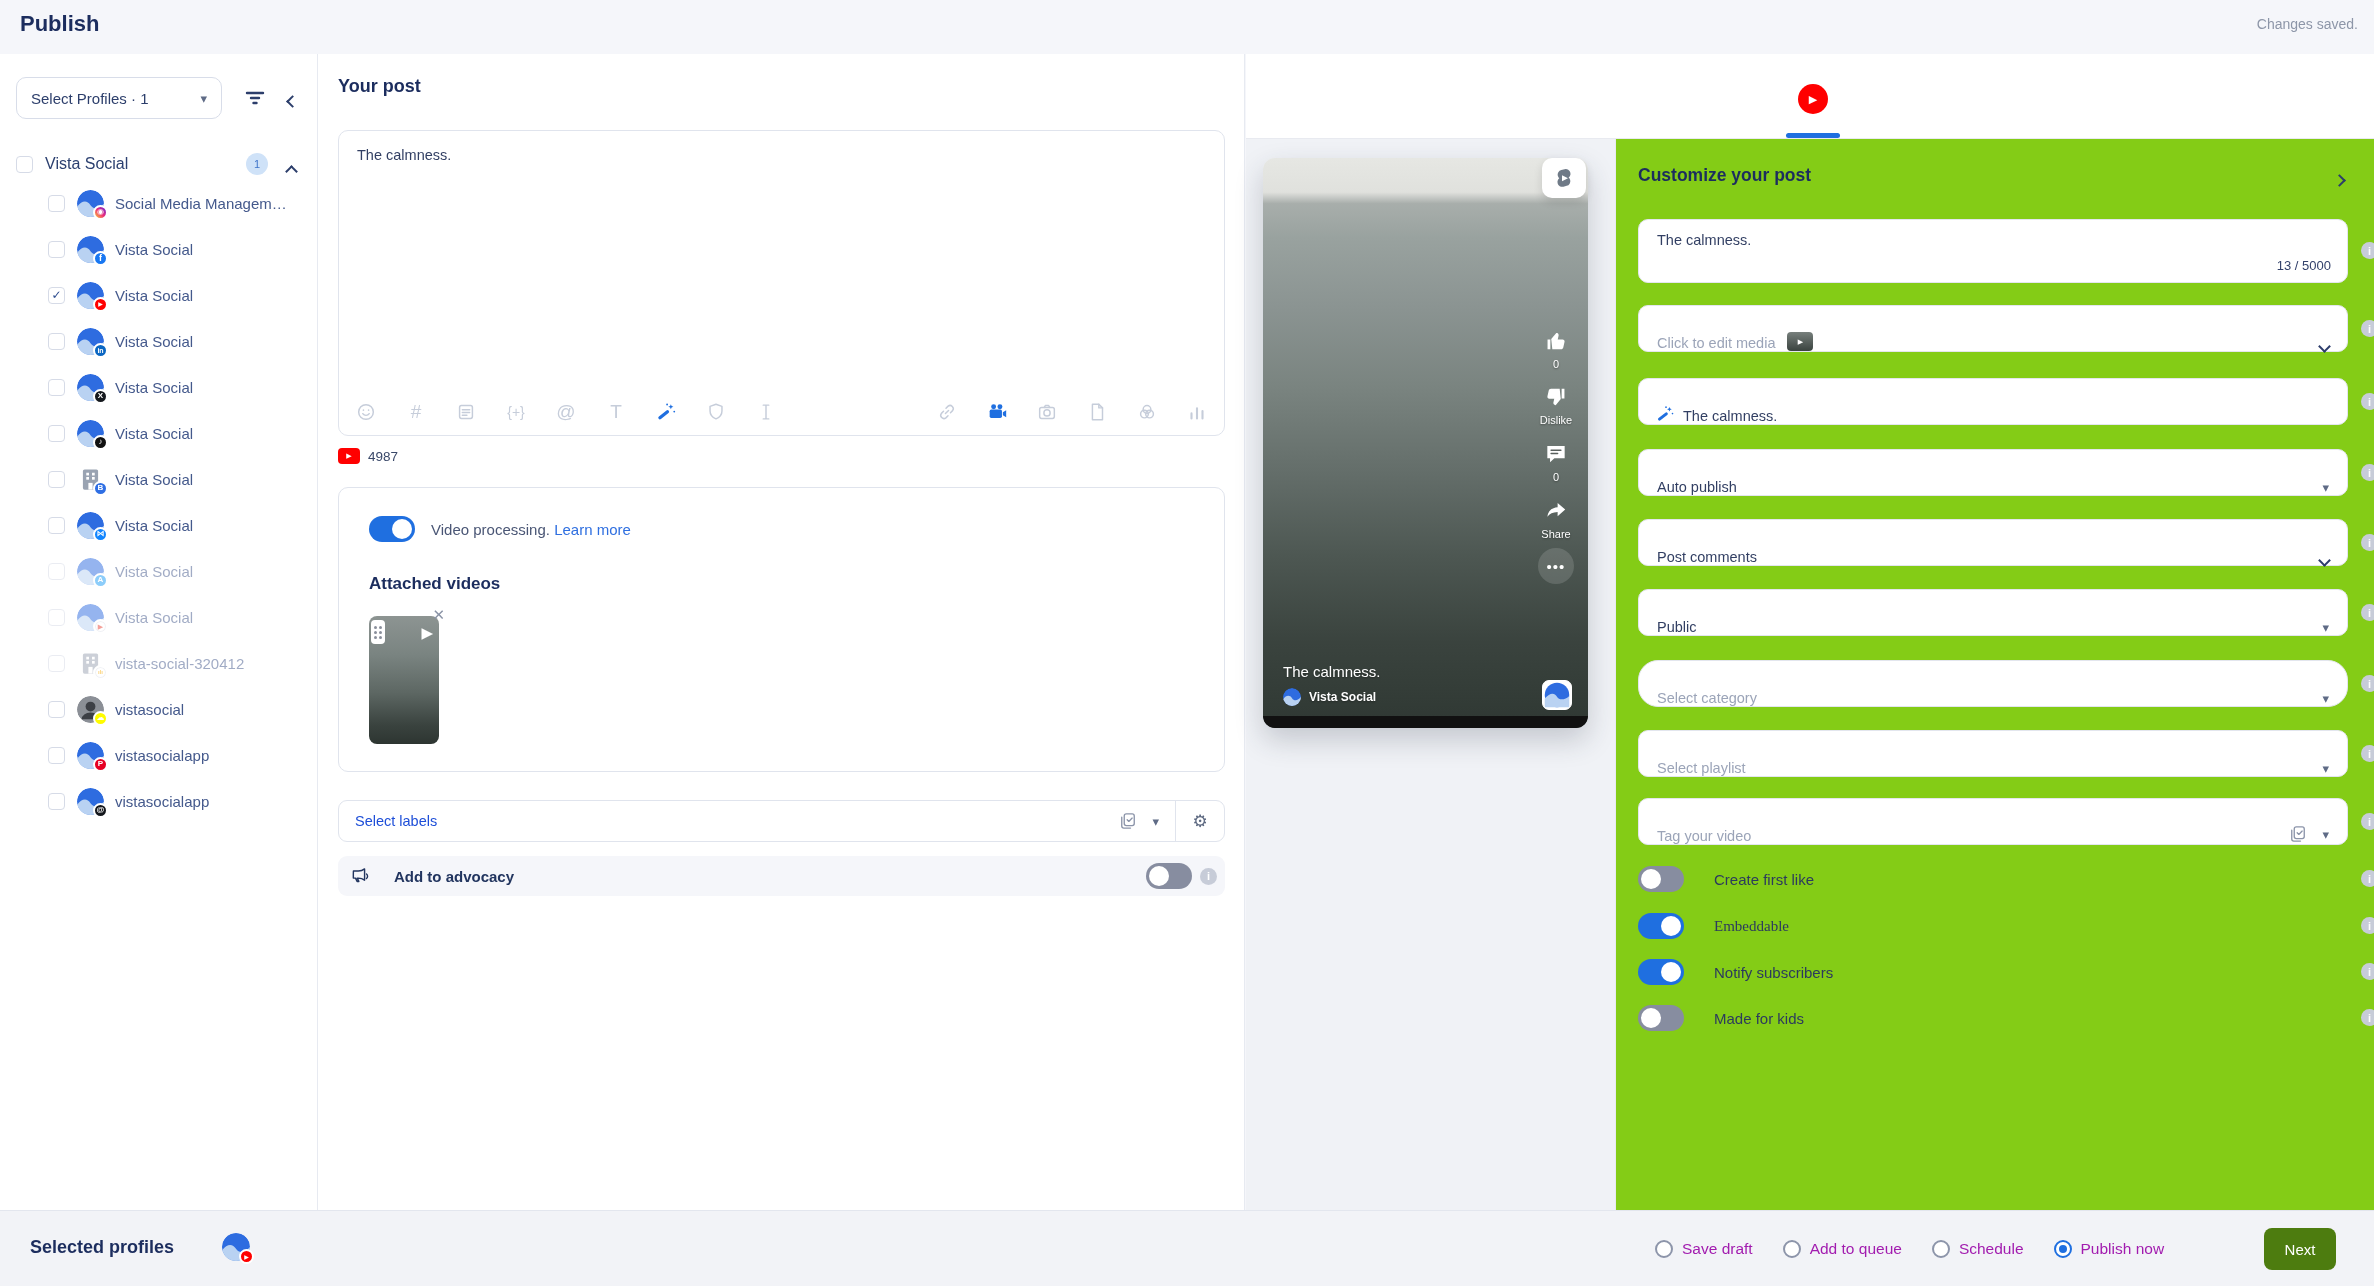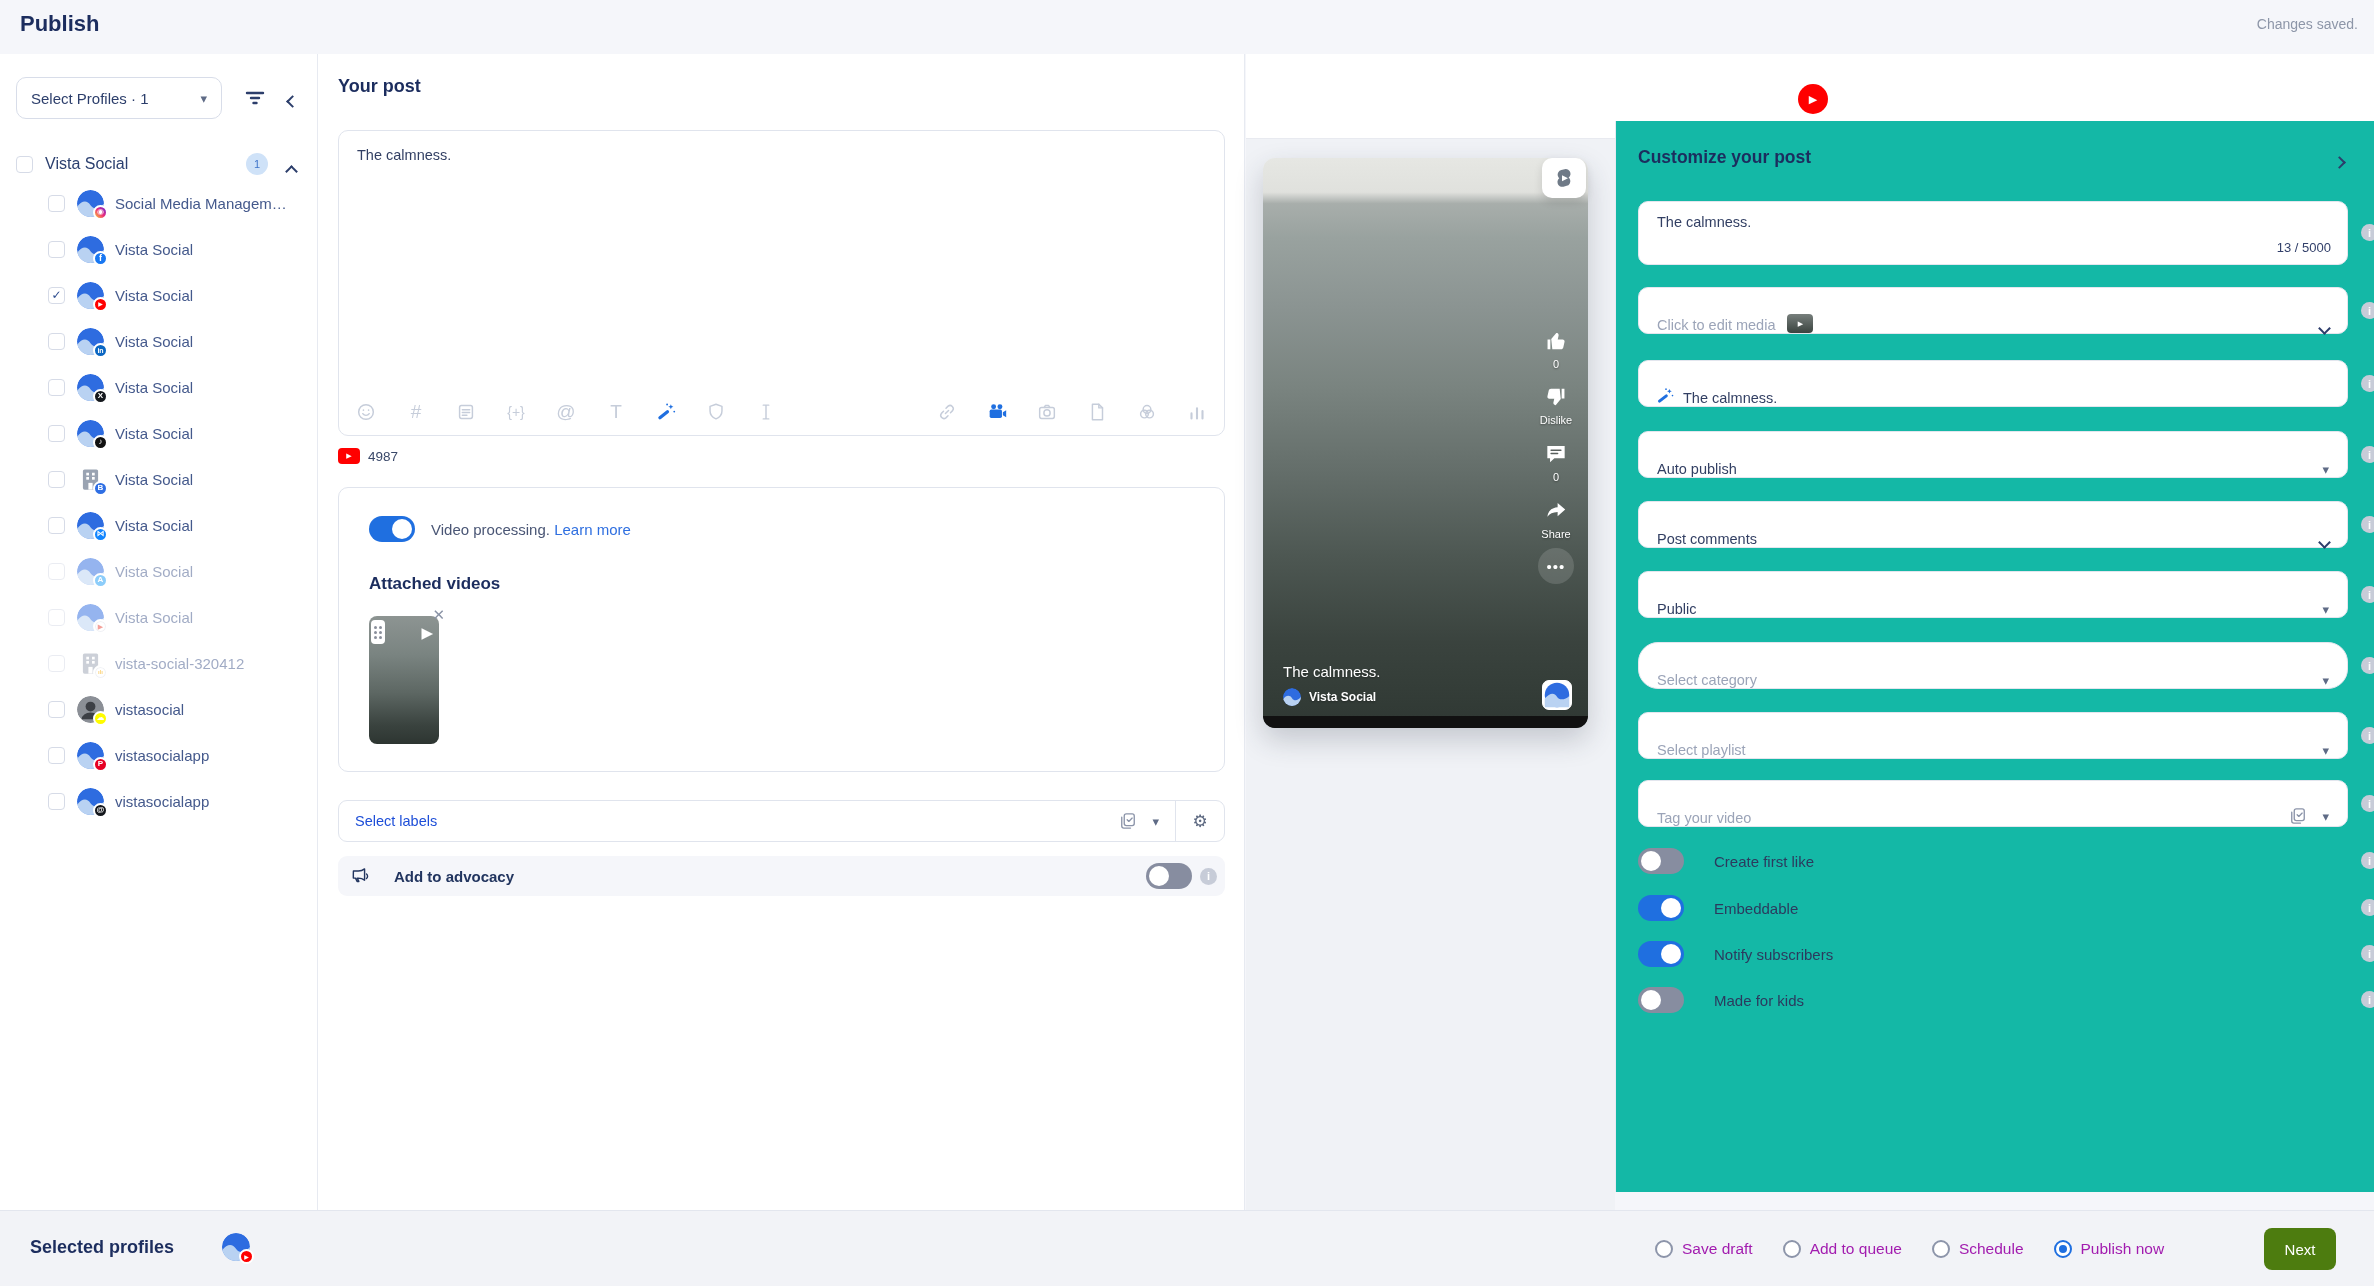--- a/index.html
+++ b/index.html
@@ -109,21 +109,21 @@
   .rail-label { font-size:11px; color:#fff; text-shadow:0 1px 2px rgba(0,0,0,.4); }
   .more-circle { width:36px; height:36px; border-radius:50%; background:rgba(255,255,255,.14); color:#fff; display:flex; align-items:center; justify-content:center; font-size:15px; letter-spacing:1px; margin:0 auto; }
   .chan-avatar { position:absolute; right:16px; top:522px; width:30px; height:30px; border-radius:7px; overflow:hidden; background:#fff; border:1px solid #fff; }
   .chan-avatar svg { width:100%; height:100%; display:block; }
   .pv-caption { position:absolute; left:20px; top:505px; color:#fff; font-size:15px; text-shadow:0 1px 2px rgba(0,0,0,.35); }
   .pv-channel { position:absolute; left:20px; top:530px; display:flex; align-items:center; gap:8px; }
   .pv-channel svg { width:18px; height:18px; border-radius:50%; }
   .pv-channel .nm { color:#fff; font-size:12px; font-weight:bold; text-shadow:0 1px 2px rgba(0,0,0,.35); }
   .pv-blackbar { position:absolute; left:0; right:0; bottom:0; height:12px; background:#111; border-radius:0 0 12px 12px; }
 
-  .customize { position:absolute; left:1615px; top:121px; width:759px; height:1071px; background:#14b8a6; border-left:1px solid #e7eaf1; }
+  .customize { position:absolute; left:1615px; top:139px; width:759px; height:1071px; background:#84cc16; border-left:1px solid #e7eaf1; }
   .c-heading { position:absolute; left:22px; top:26px; font-size:17.5px; font-weight:bold; color:#1c2d5e; }
   .c-chev { position:absolute; right:30px; top:32px; cursor:pointer; }
   .cap-box { position:absolute; left:22px; top:80px; width:710px; height:64px; border:1px solid #e3e6ee; border-radius:10px; background:#fff; cursor:text; }
   .cap-text { position:absolute; left:18px; top:12px; font-size:14.5px; color:#323f63; }
   .cap-counter { position:absolute; right:16px; bottom:9px; font-size:13px; color:#33416b; }
   .c-row { position:absolute; left:22px; width:710px; height:47px; border:1px solid #e3e6ee; border-radius:10px; background:#fff; display:flex; align-items:flex-end; cursor:pointer; }
   .c-row .val { margin-left:18px; font-size:14.5px; color:#323f63; }
   .c-row .val.ph { color:#9ba4b8; }
   .c-row .wand { width:20px; height:20px; margin-left:16px; color:#1f6fe0; }
   .c-row .wand svg { width:20px; height:20px; }
@@ -634,21 +634,21 @@
       <span class="info c-info" style="top: 674px;"></span>
     </div>
   <div id="c-toggles">
       <div class="t-row" style="top: 718px;">
         <span class="tgl off">
           <span class="knob"></span>
         </span>
         <span class="t-label">Create first like</span>
       </div>
       <span class="info c-info" style="top: 731px;"></span>
-      <div class="t-row" style="top: 765px;">
+      <div class="t-row" style="top: 765px; font-family: Liberation Serif, serif;">
         <span class="tgl on">
           <span class="knob"></span>
         </span>
         <span class="t-label">Embeddable</span>
       </div>
       <span class="info c-info" style="top: 778px;"></span>
       <div class="t-row" style="top: 811px;">
         <span class="tgl on">
           <span class="knob"></span>
         </span>

